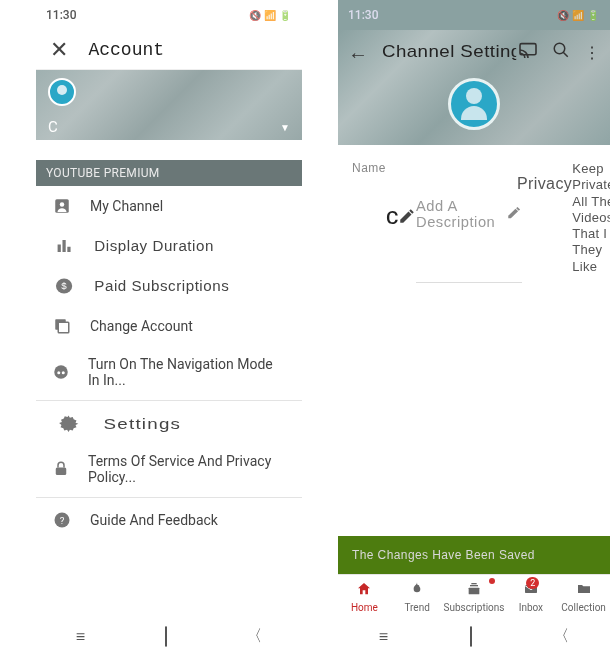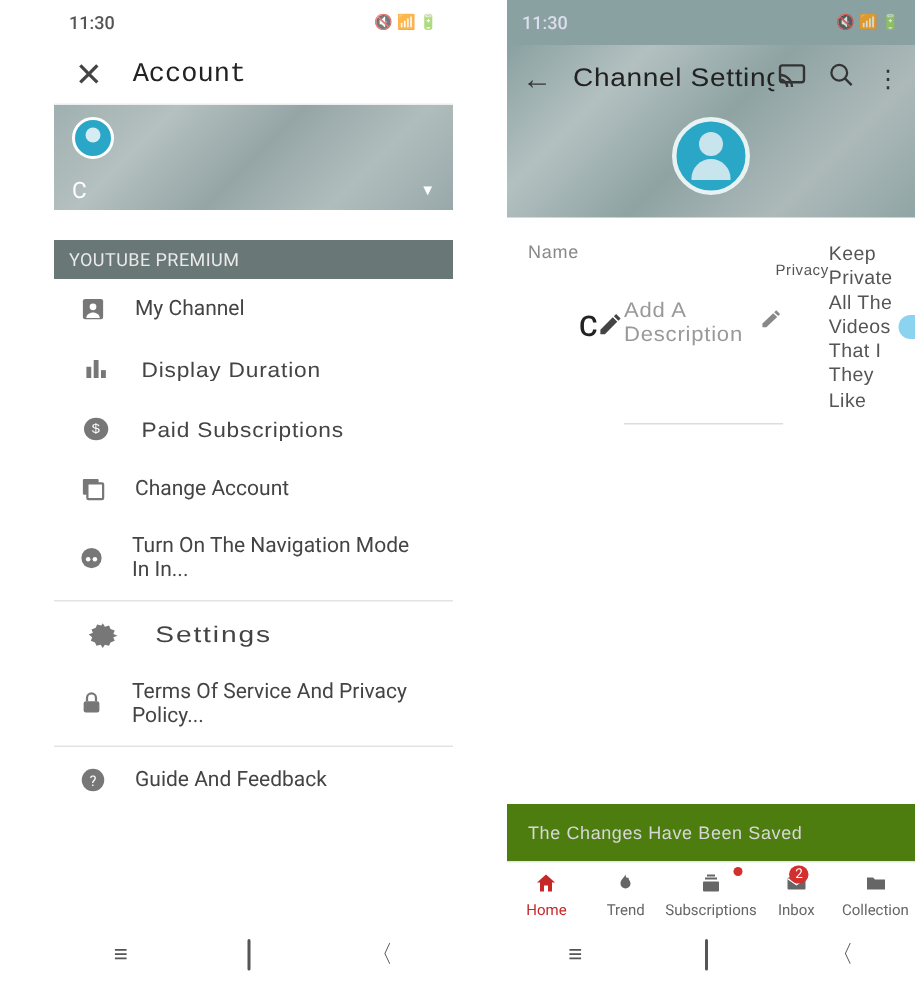--- a/index.html
+++ b/index.html
@@ -166,21 +166,21 @@
     .desc-row {
       display: flex; align-items: center; gap: 10px;
       padding: 8px 0 14px 0;
       color: #999; font-size: 14px;
       font-family: 'Arial Narrow', Arial; letter-spacing: 0.5px;
       border-bottom: 1px solid #ddd;
       transform: scaleX(1.05); transform-origin: left;
     }
 
     .privacy-title {
-      margin-top: 22px; font-size: 10px; color: #555;
+      margin-top: 22px; font-size: 16px; color: #555;
       font-family: 'Arial Narrow', Arial; letter-spacing: 0.4px;
     }
     .toggle-row {
       display: flex; justify-content: space-between; align-items: center;
       padding: 8px 0;
       gap: 4px;
     }
     .toggle-label {
       font-size: 13px; color: #555;
       font-family: 'Arial Narrow', Arial; letter-spacing: 0.3px;

